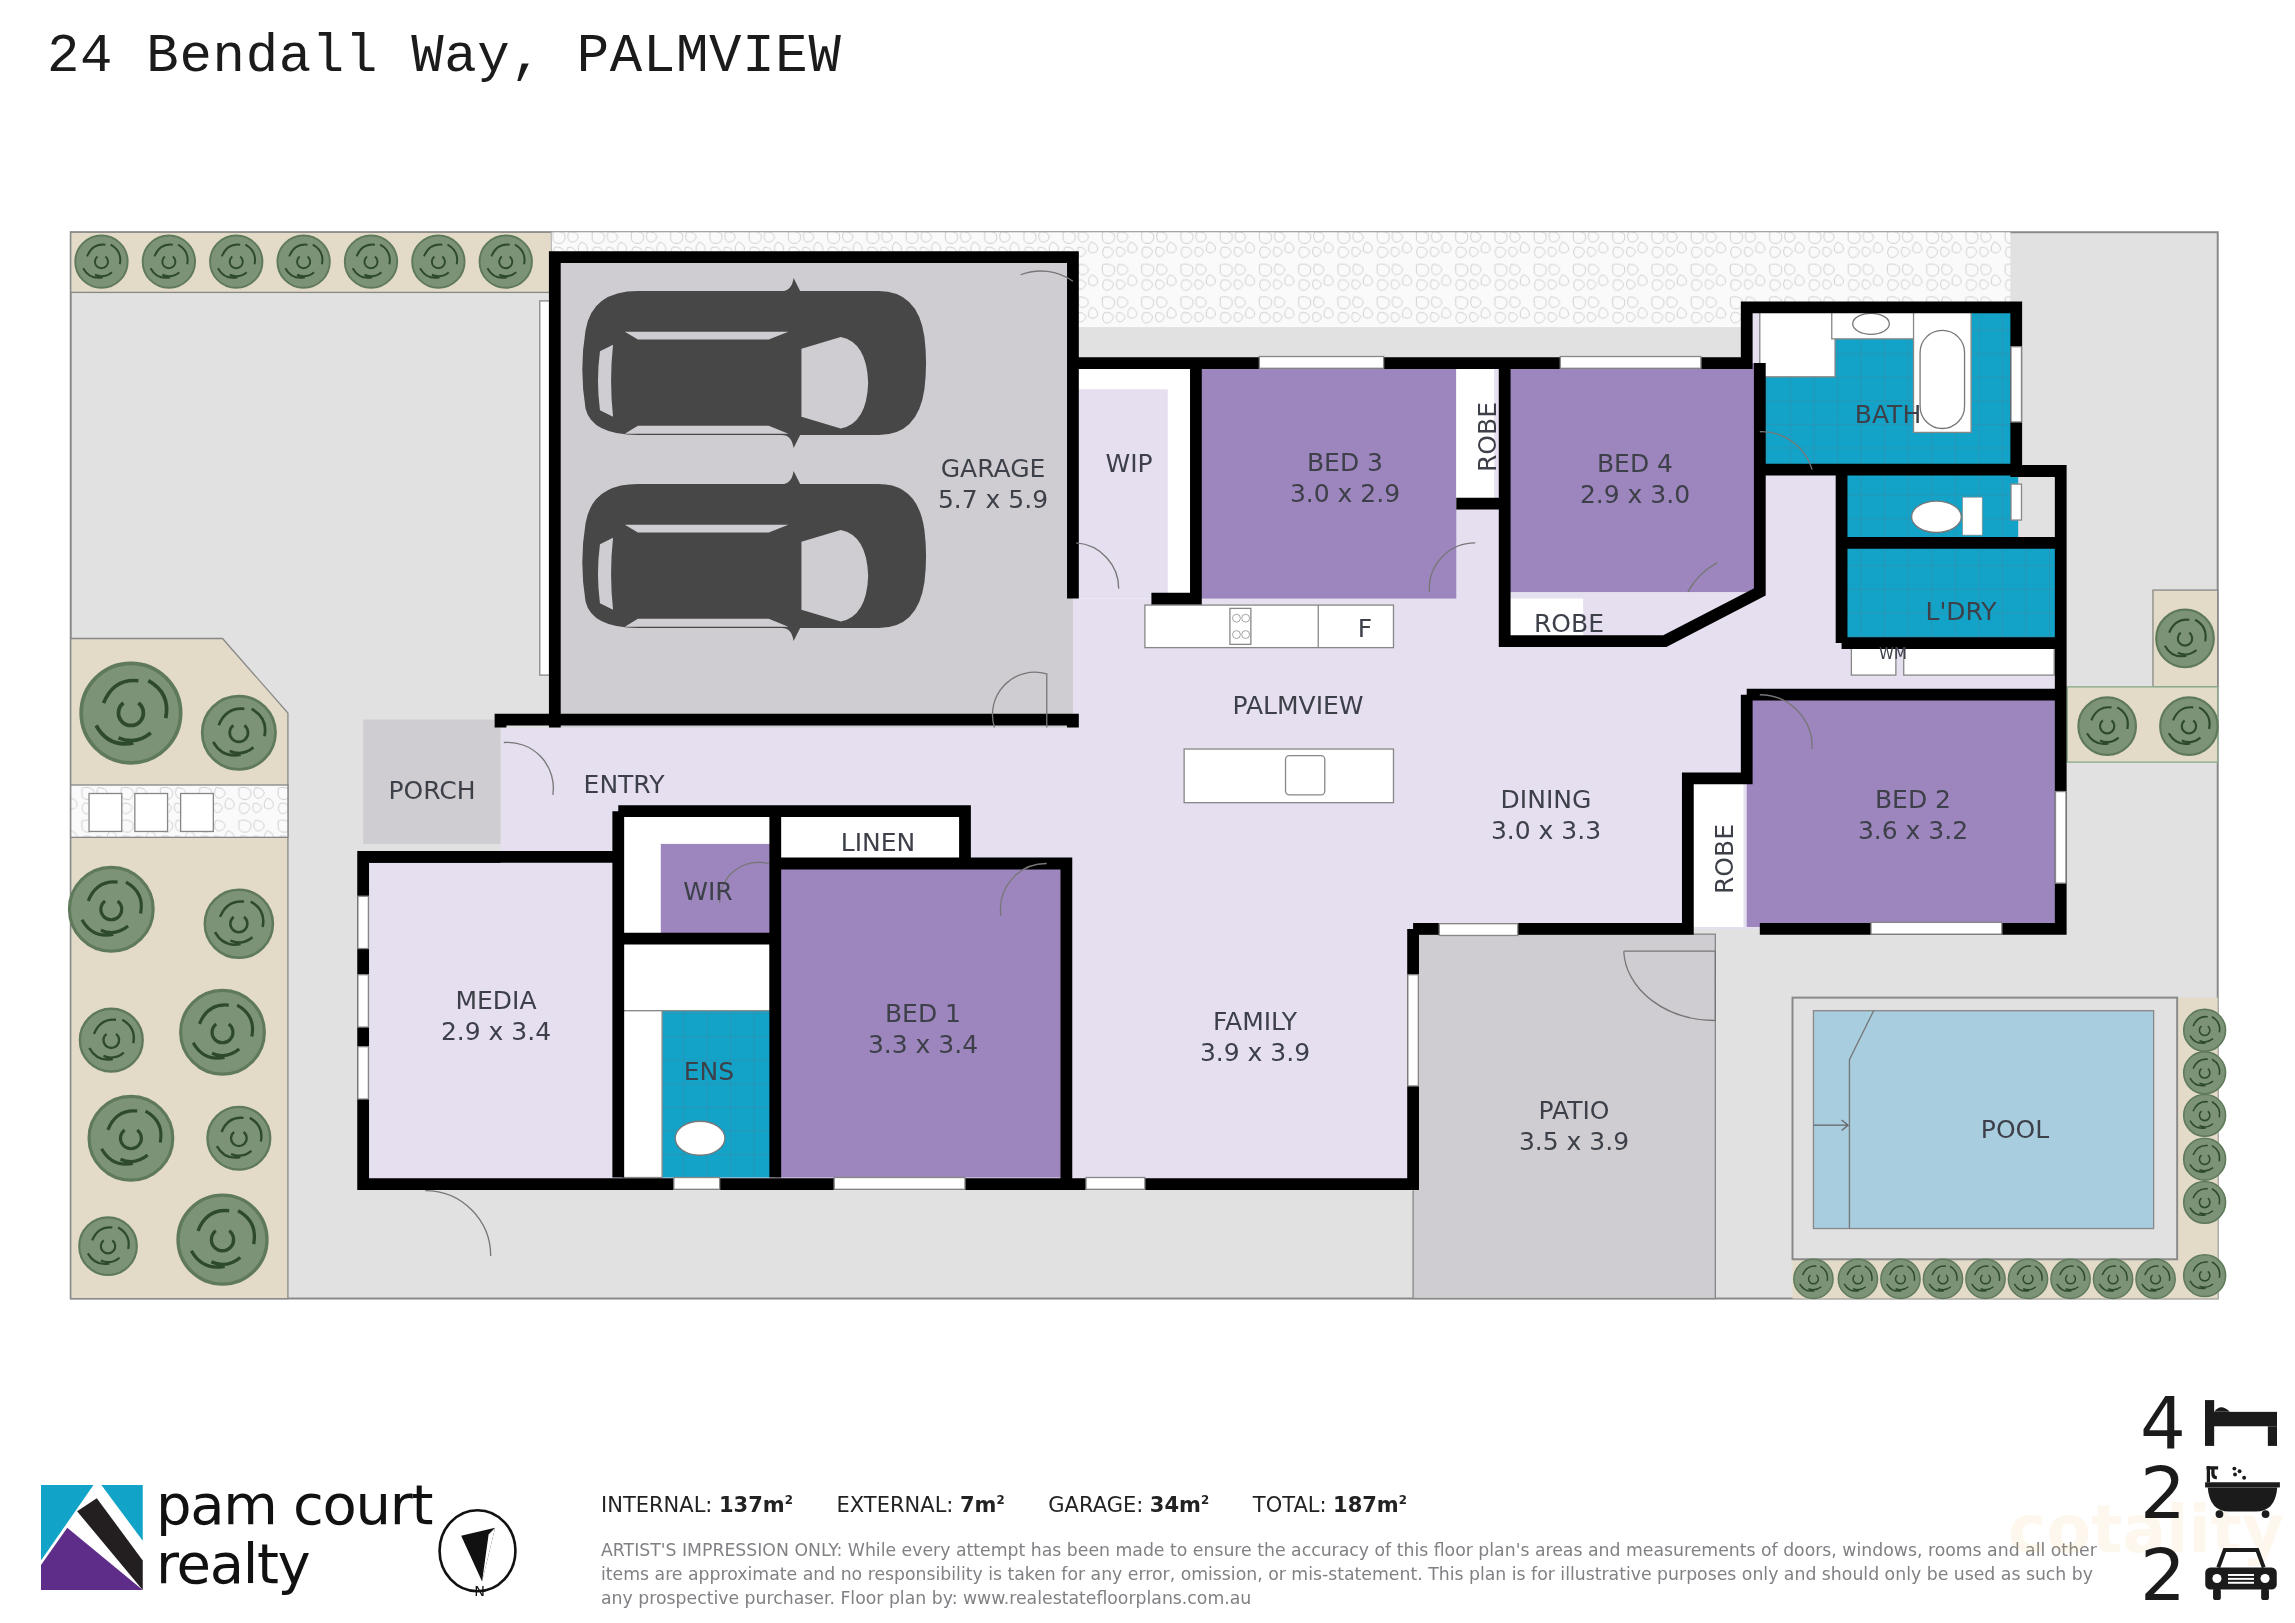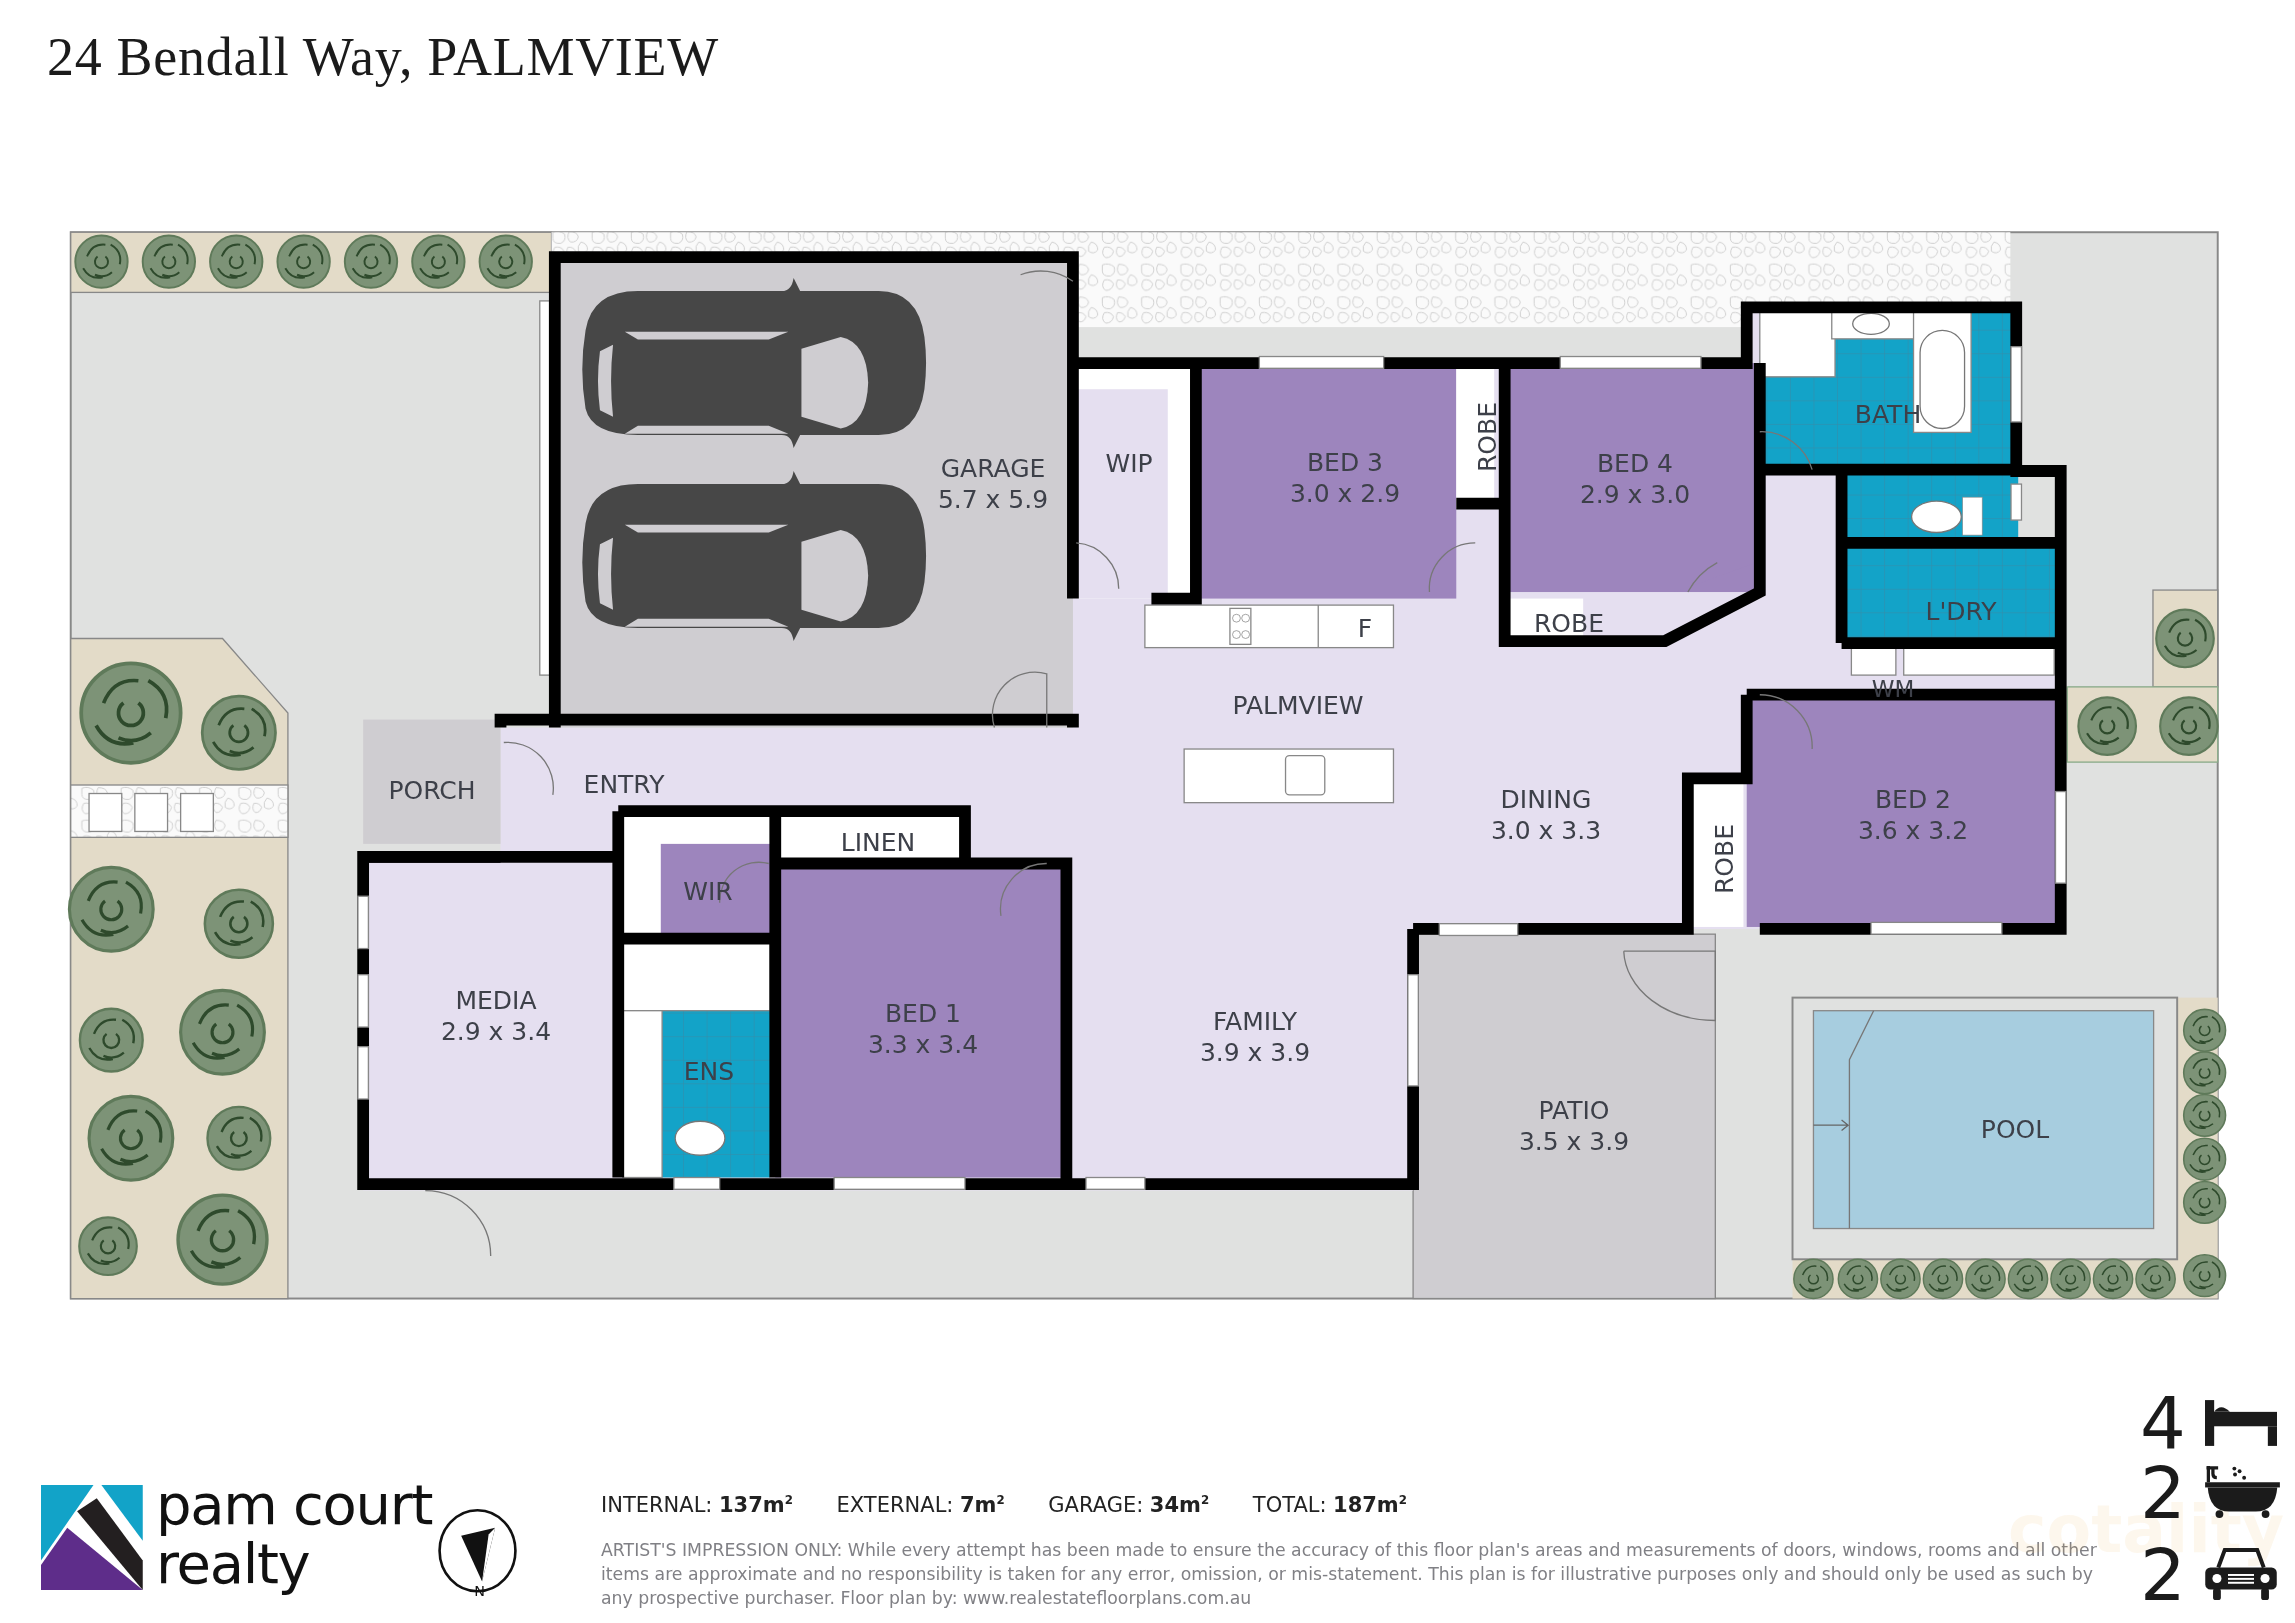--- a/index.html
+++ b/index.html
@@ -1,18 +1,18 @@
 <!DOCTYPE html>
 <html style="font-size:10.5px"><head>
 <meta charset="utf-8">
 <style>
   html,body{margin:0;padding:0;background:#fff;}
   body{width:2295px;height:1623px;position:relative;overflow:hidden;font-family:"DejaVu Sans","Liberation Sans",sans-serif;color:#3d4049;}
   .abs{position:absolute;}
-  #title{left:47px;top:26px;font-size:54px;color:#1b1b1b;font-weight:normal;letter-spacing:0.7px;font-family:Liberation Serif, serif;}
+  #title{left:47px;top:26px;font-size:54px;color:#1b1b1b;font-weight:normal;letter-spacing:0.7px;font-family:Liberation Mono, monospace;}
   #plan{left:0;top:0;width:2295px;height:1623px;}
   .room-label{position:absolute;text-align:center;font-size:25px;line-height:31px;color:#3d4049;font-family:"DejaVu Sans",sans-serif;transform:translate(-50%,-50%);white-space:nowrap;}
   .room-label .dim{display:block;}
   .vert{transform:translate(-50%,-50%) rotate(-90deg);}
   
   #areas{left:601px;top:1493px;font-size:21px;color:#222;white-space:nowrap;}
   #areas span.k{margin-right:6.5px;}
   #areas b{margin-right:37px;font-weight:bold;text-align:right;}
   #areas sup{font-size:11.8px;}
   #disclaimer{left:601px;top:1538px;width:1505px;font-size:17.3px;line-height:24px;color:#808085;}
@@ -243,21 +243,21 @@
 </div>
 <div class="room-label" style="left:1569px;top:623px">
   <span>ROBE</span>
 </div>
 <div class="room-label" style="left:1888px;top:414px">
   <span>BATH</span>
 </div>
 <div class="room-label" style="left:1961px;top:611px">
   <span>L'DRY</span>
 </div>
-<div class="room-label" style="left:1893px;top:689px;font-size:23px">
+<div class="room-label" style="left:1893px;top:654px;font-size:15px">
   <span>WM</span>
 </div>
 <div class="room-label" style="left:1365px;top:628px">
   <span>F</span>
 </div>
 <div class="room-label" style="left:1298px;top:705px">
   <span>PALMVIEW</span>
 </div>
 <div class="room-label" style="left:432px;top:790px">
   <span>PORCH</span>

